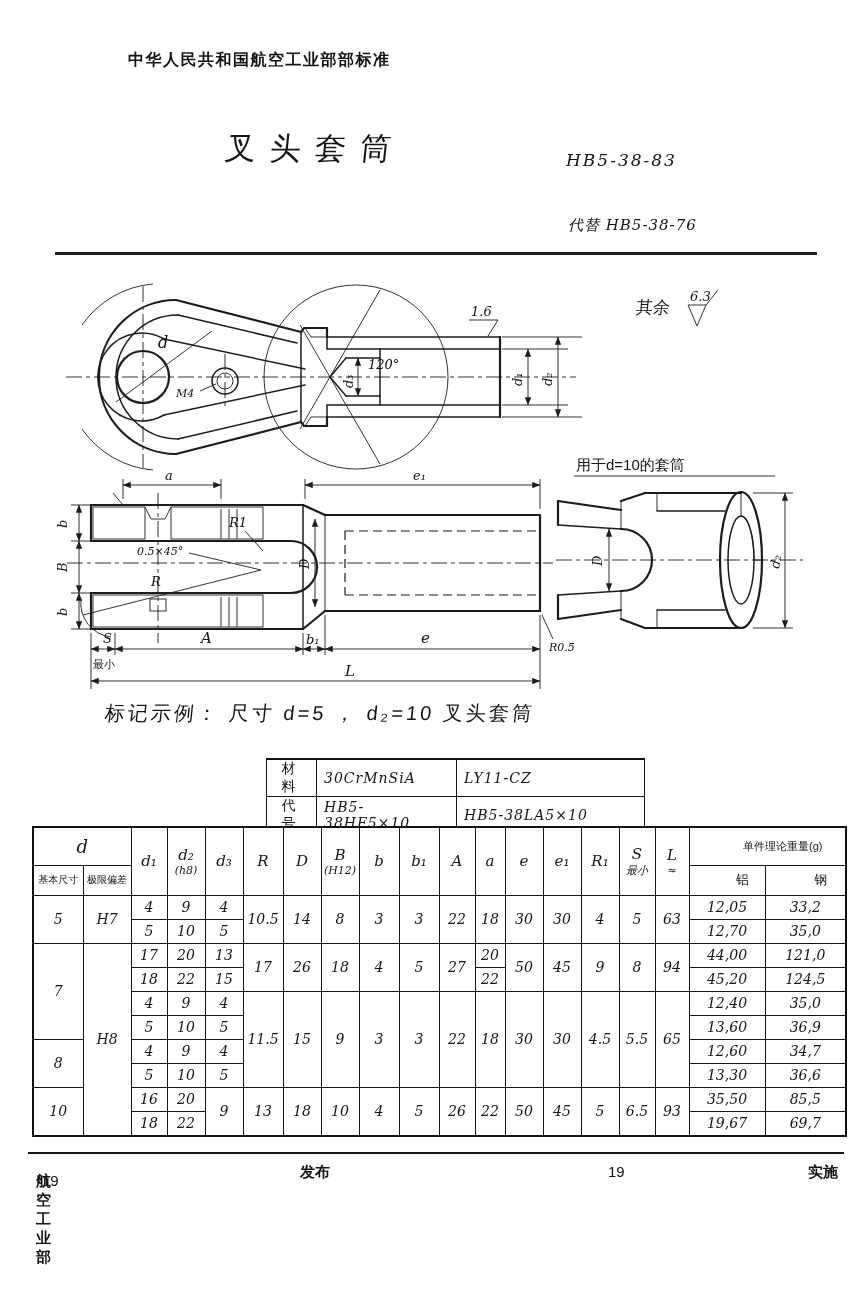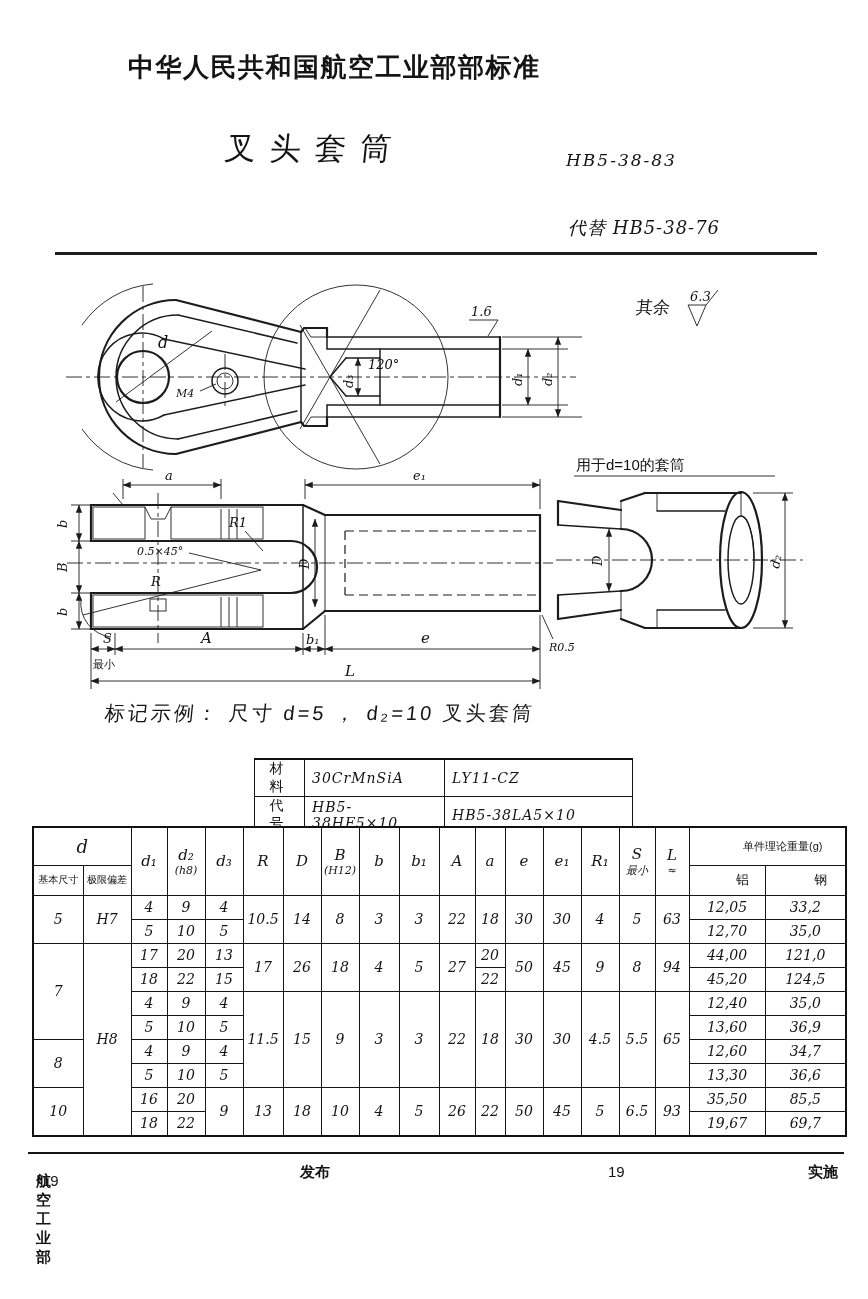--- a/index.html
+++ b/index.html
@@ -35,24 +35,24 @@
   .main .tol{display:block;font:italic 11px "DejaVu Serif",serif;}
   
   #footer{border-top:2.6px solid #141414;}
   #footer span{position:absolute;top:9px;font:bold 15px "Liberation Sans",sans-serif;}
 </style>
 </head>
 <body>
 
 <div id="page">
 
-  <div class="abs cn" style="left:128px;top:50px;font-size:26px;font-weight:bold;letter-spacing:1.5px;">中华人民共和国航空工业部部标准</div>
+  <div class="abs cn" style="left:128px;top:50px;font-size:16px;font-weight:bold;letter-spacing:1.5px;">中华人民共和国航空工业部部标准</div>
   <div class="abs hw" style="left:566px;top:102px;font-size:17px;letter-spacing:2px;">HB5-38-83</div>
   <div class="abs cn skew" style="left:225px;top:128px;font-size:31px;letter-spacing:14px;">叉头套筒</div>
-  <div class="abs hw" style="left:568px;top:168px;font-size:18px;letter-spacing:1px;">代替 HB5-38-76</div>
+  <div class="abs hw" style="left:568px;top:168px;font-size:15px;letter-spacing:1px;">代替 HB5-38-76</div>
   <div class="abs rule" style="left:55px;top:252px;width:762px;"></div>
 
   <div class="abs" style="left:636px;top:288px;display:flex;align-items:flex-start;gap:6px;">
     <span class="cn skew" style="font-size:17px;margin-top:8px;">其余</span>
     <svg width="52" height="42" viewBox="0 0 52 42">
       <text x="14" y="13" class="svgt">6.3</text>
       <path d="M 12 17 L 21 38 L 30 17 Z" class="t"></path>
       <line x1="30" y1="17" x2="42" y2="2" class="t"></line>
     </svg>
   </div>
@@ -268,21 +268,21 @@
     <line x1="700" y1="175" x2="740" y2="175" class="t"></line>
     <line x1="732" y1="40" x2="732" y2="175" class="t" marker-start="url(#ar2)" marker-end="url(#ar2)"></line>
     <text transform="translate(726,116) rotate(-80)" class="svgt">d₂</text>
   </svg>
 
   <div class="abs" style="left:105px;top:700px;font-size:20px;letter-spacing:3px;">
     <span class="cn skew">标记示例：</span>
     <span class="cn skew">尺寸 d=5 ， d₂=10 叉头套筒</span>
   </div>
 
-  <table class="mats abs" style="left:254px;top:758px;">
+  <table class="mats abs" style="left:266px;top:758px;">
     <colgroup>
         <col style="width:50px">
         <col style="width:140px">
         <col style="width:188px">
       </colgroup>
     <tbody>
         <tr>
       <td class="lab">材 料</td>
       <td class="val">30CrMnSiA</td>
       <td class="val">LY11-CZ</td>

